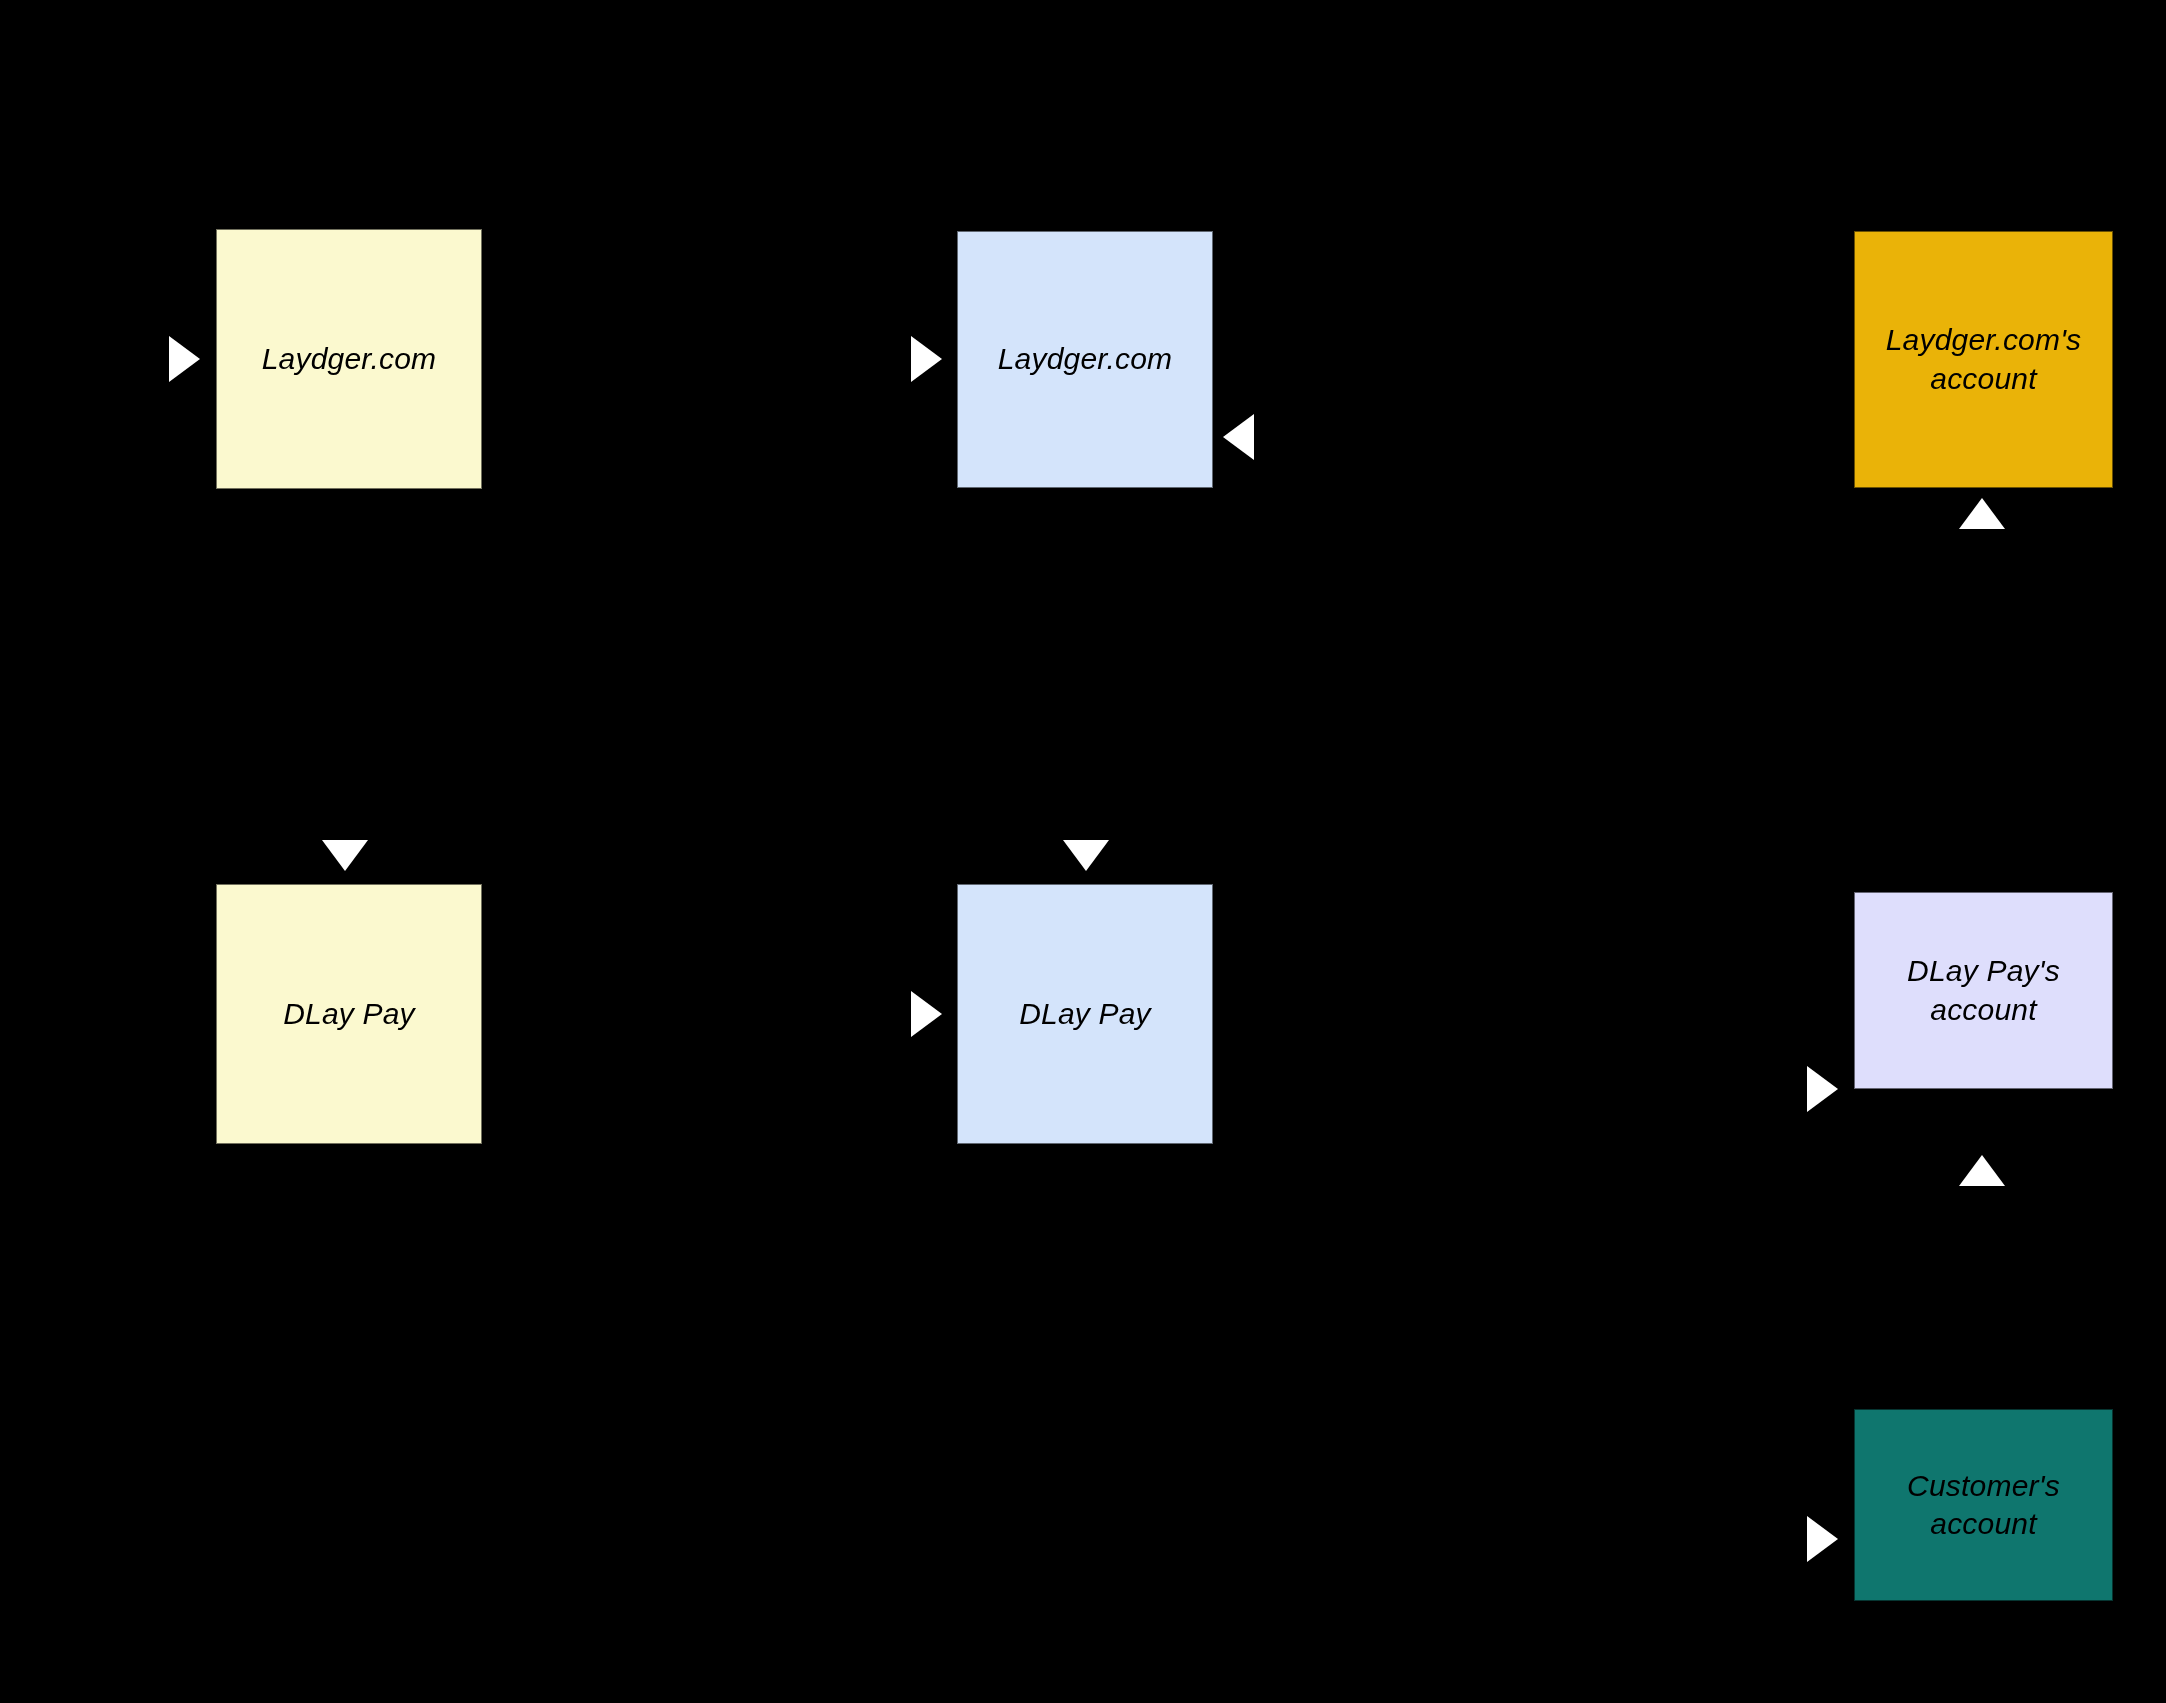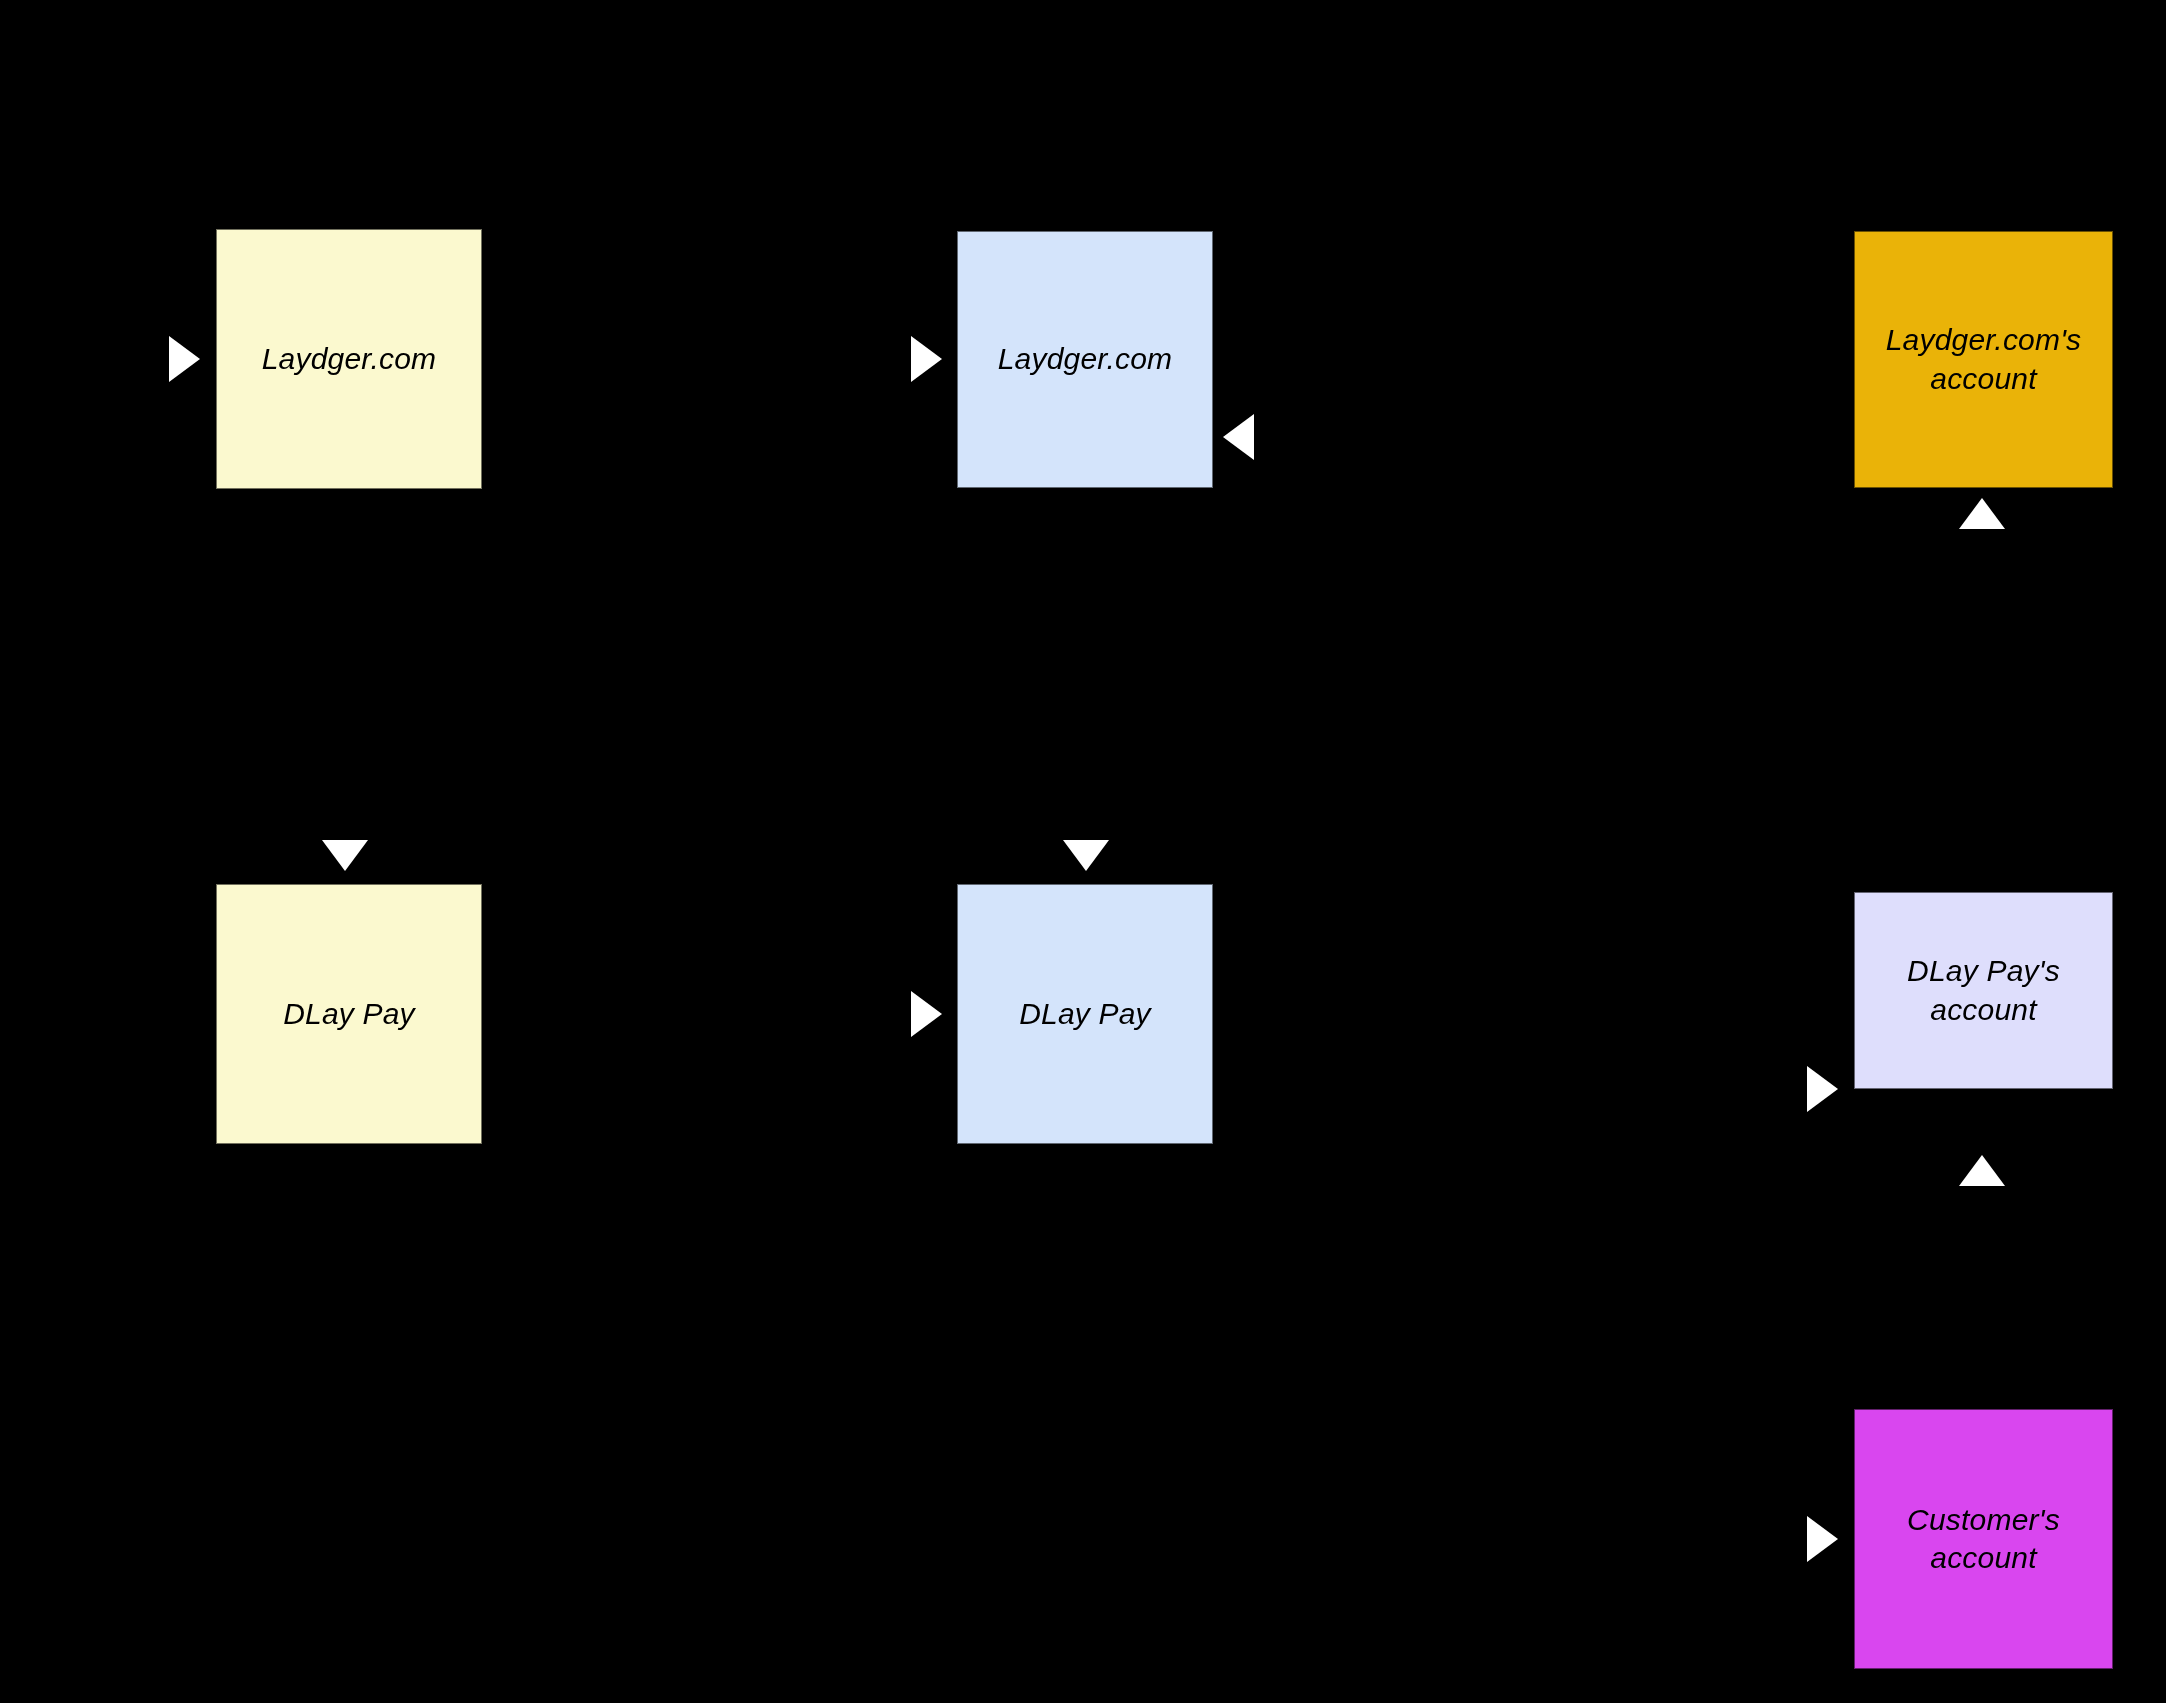--- a/index.html
+++ b/index.html
@@ -80,21 +80,21 @@
     <div class="node" style="left: 216px; top: 884px; width: 266px; height: 260px; background: rgb(251, 249, 207);">
       <span class="node-label">DLay Pay</span>
     </div>
     <div class="node" style="left: 957px; top: 884px; width: 256px; height: 260px; background: rgb(212, 228, 251);">
       <span class="node-label">DLay Pay</span>
     </div>
     <div class="node" style="left: 1854px; top: 884px; width: 259px; height: 197px; background: rgb(222, 222, 252); margin-top: 8px;">
       <span class="node-label">DLay Pay's
 account</span>
     </div>
-    <div class="node" style="left: 1854px; top: 1409px; width: 259px; height: 260px; background: #d946ef;">
+    <div class="node" style="left: 1854px; top: 1409px; width: 259px; height: 192px; background: #0f766e;">
       <span class="node-label">Customer's
 account</span>
     </div>
     <div class="arrow right" style="left: 169px; top: 336px;"></div>
     <div class="arrow right" style="left: 911px; top: 336px;"></div>
     <div class="arrow left" style="left: 1223px; top: 414px;"></div>
     <div class="arrow up" style="left: 1959px; top: 498px;"></div>
     <div class="arrow down" style="left: 322px; top: 840px;"></div>
     <div class="arrow down" style="left: 1063px; top: 840px;"></div>
     <div class="arrow right" style="left: 911px; top: 991px;"></div>

